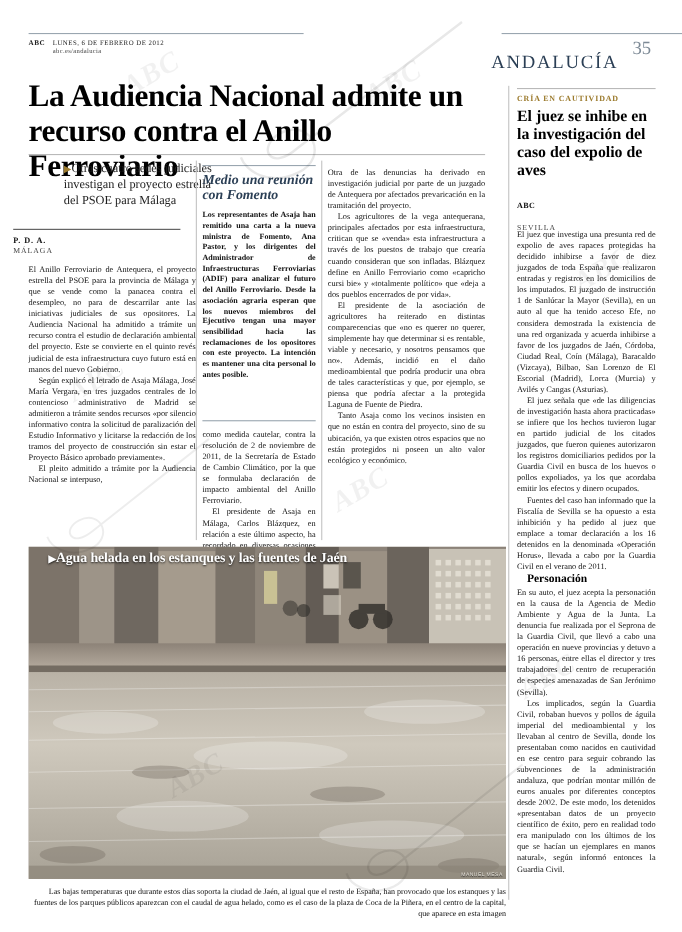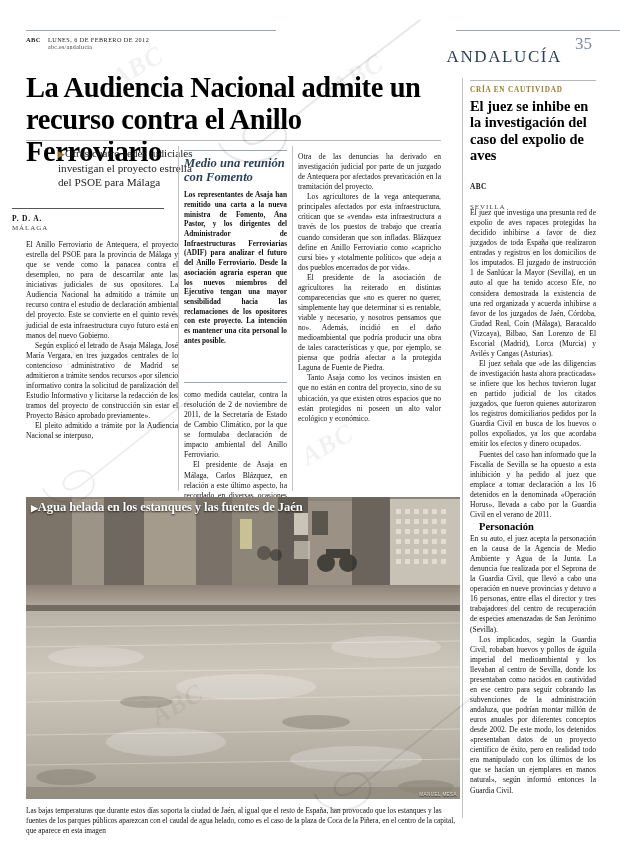--- a/index.html
+++ b/index.html
@@ -147,21 +147,21 @@
   .boxed .rule-top { width:100%; height:1px; background:#9aa6b0; margin-bottom:5px;}
   .boxed .rule-bot { position:absolute; left:0; top:232px; width:100%; height:1px; background:#9aa6b0; }
 
   
   .photoblock {
     position:absolute; left:26px; top:497px; width:434px; height:302px;
     overflow:hidden; background:#9a8f84;
   }
   .photo-caption-bar {
     position:absolute; left:0; top:0; width:100%;
-    padding:3px 5px 4px 5px;
+    padding:3px 5px 4px 18px;
     z-index:4;
     color:#fff;
     font-family:"Liberation Serif", serif;
     font-weight:bold;
     font-size:12.6px;
     letter-spacing:-0.1px;
     text-shadow:0 1px 2px rgba(0,0,0,.85);
   }
   .photo-caption-bar .tri { color:#fff; font-size:9px; }
   .credit {
@@ -170,21 +170,21 @@
     font-size:4.6px; letter-spacing:.4px;
     color:#e8e4dc; z-index:4;
     text-shadow:0 1px 1px rgba(0,0,0,.8);
   }
   .photo-caption {
     position:absolute; left:26px; top:806px; width:434px;
     font-family:"Liberation Serif", serif;
     font-size:7.3px;
     line-height:1.34;
     color:#101010;
-    text-align:left;
+    text-align:right;
   }
 
   
   .kicker {
     position:absolute; left:470px; top:86px; width:126px;
     font-family:"Liberation Serif", serif;
     font-size:7.2px;
     letter-spacing:.8px;
     color:#9c7b2e;
     font-weight:bold;

